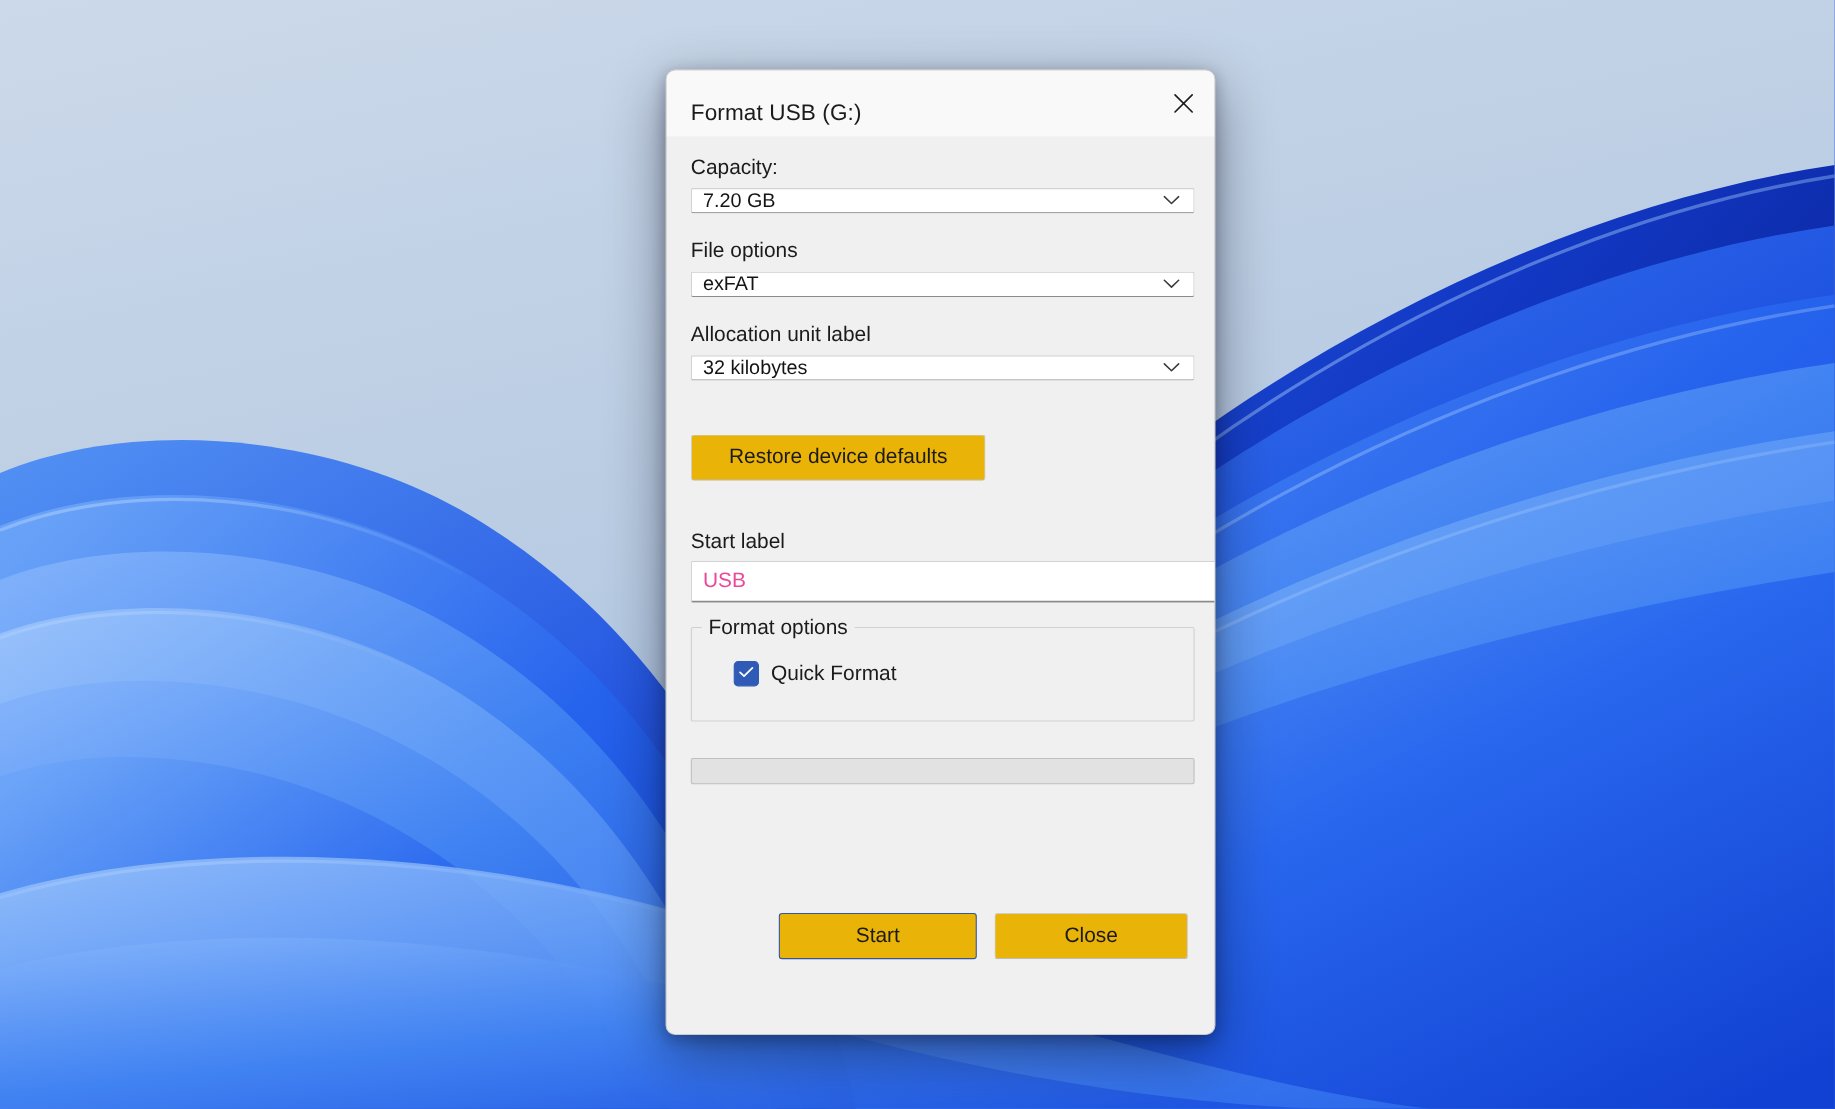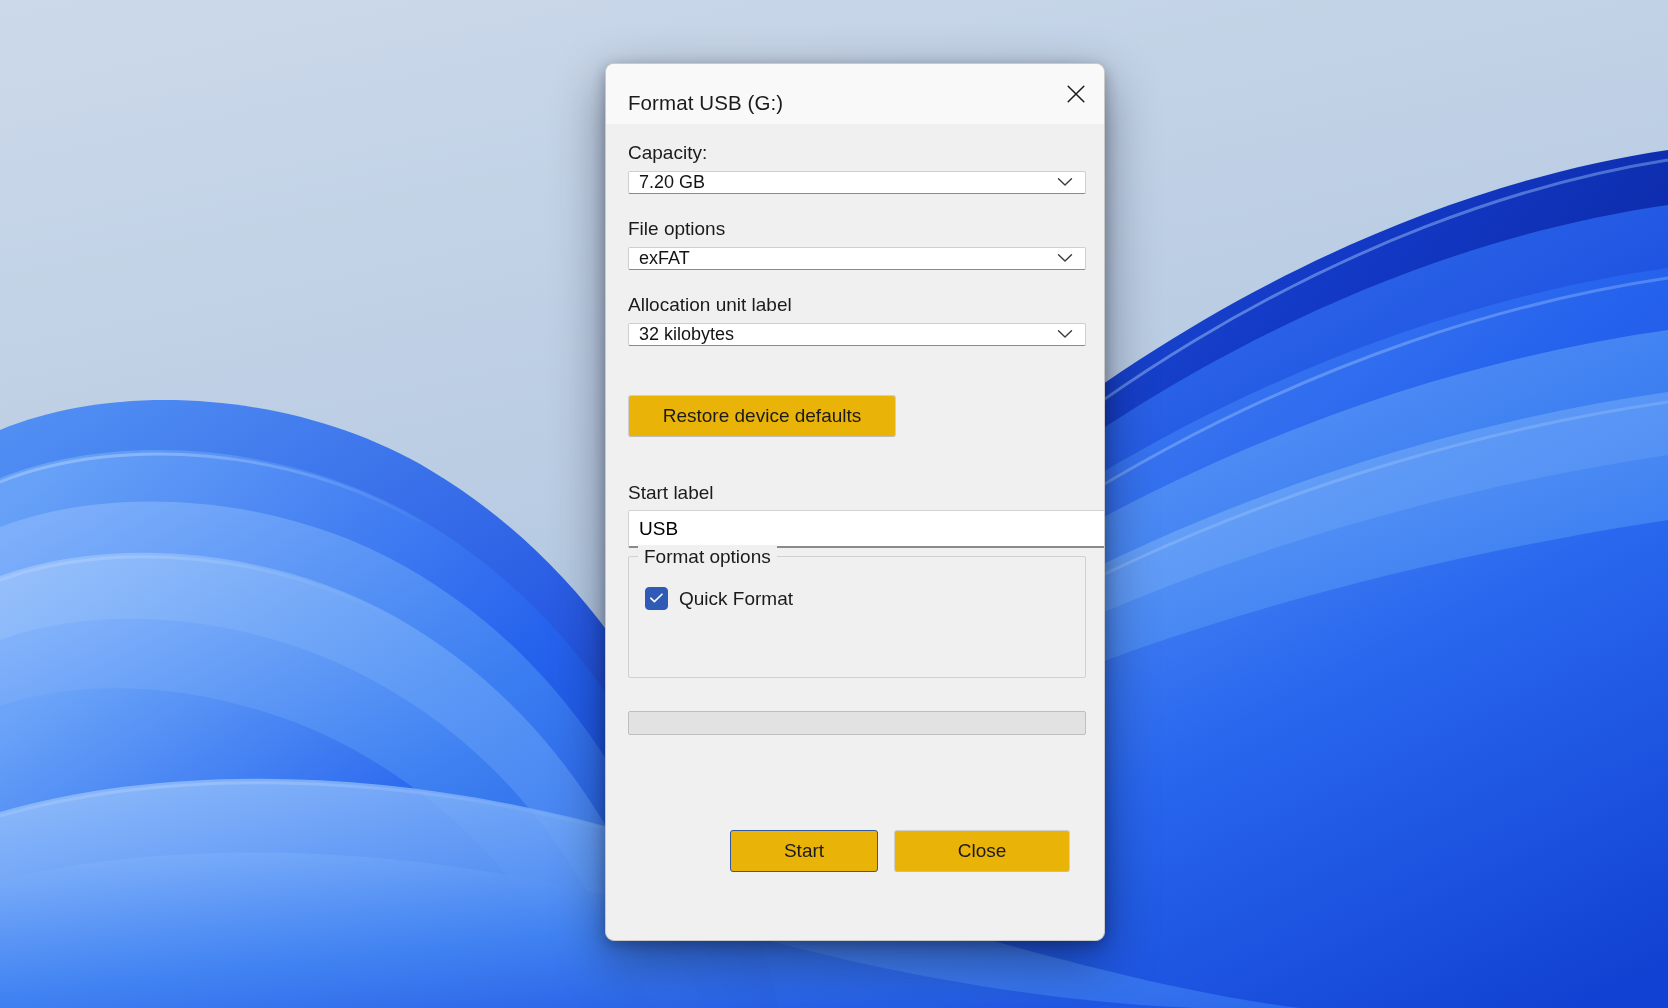--- a/index.html
+++ b/index.html
@@ -66,21 +66,21 @@
     align-items: center;
     justify-content: center;
     cursor: pointer;
     margin-right: 4px;
   }
   #close-btn svg { display: block; }
 
   
   #dlg-body {
     flex: 1 1 auto;
-    padding: 18px 32px 0 22px;
+    padding: 18px 22px 0 22px;
     display: flex;
     flex-direction: column;
     position: relative;
   }
 
   .field-label {
     font-size: 19px;
     color: #1b1b1b;
     margin-bottom: 7px;
     line-height: 1.15;
@@ -132,51 +132,51 @@
   
   #volume-input {
     width: 528px;
     height: 38px;
     background: #ffffff;
     border: 1px solid #d2d2d2;
     border-bottom: 2px solid #8a8a8a;
     border-radius: 2px;
     font-family: "Liberation Sans", sans-serif;
     font-size: 19px;
-    color: #000000;
+    color: #ec4899;
     padding: 0 10px;
     outline: none;
   }
 
   
   #format-options {
     width: 458px;
-    height: 122px;
+    height: 86px;
     border: 1px solid #d0d0d0;
     border-radius: 2px;
-    margin-top: 8px;
+    margin-top: 22px;
     position: relative;
     background: transparent;
   }
   #format-options-legend {
     position: absolute;
     top: -12px;
     left: 9px;
     background: #f0f0f0;
     padding: 0 6px;
     font-size: 19px;
     color: #1b1b1b;
     line-height: 1.25;
     white-space: nowrap;
   }
 
   .check-row {
     position: absolute;
     top: 30px;
-    left: 16px;
+    left: 38px;
     display: flex;
     align-items: center;
     cursor: pointer;
   }
   .checkbox {
     width: 23px;
     height: 23px;
     border-radius: 4px;
     background: #2f5bb7;
     border: 1px solid #2f5bb7;
@@ -211,21 +211,21 @@
   
   #footer {
     margin-top: auto;
     padding-bottom: 68px;
     display: flex;
     justify-content: flex-end;
     gap: 16px;
     padding-right: 2px;
   }
   #start-btn {
-    width: 148px;
+    width: 180px;
     height: 42px;
     border: 1.6px solid #33569c;
   }
   #close-text-btn {
     width: 176px;
     height: 42px;
   }
 </style>
 </head>
 <body>

